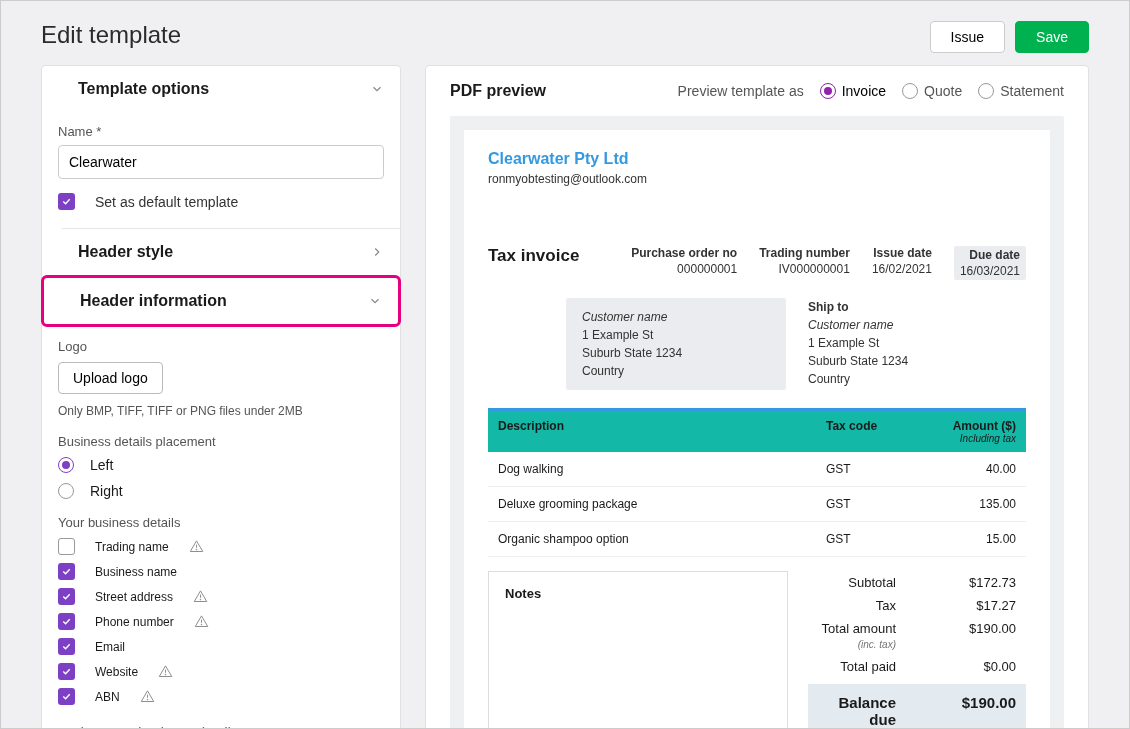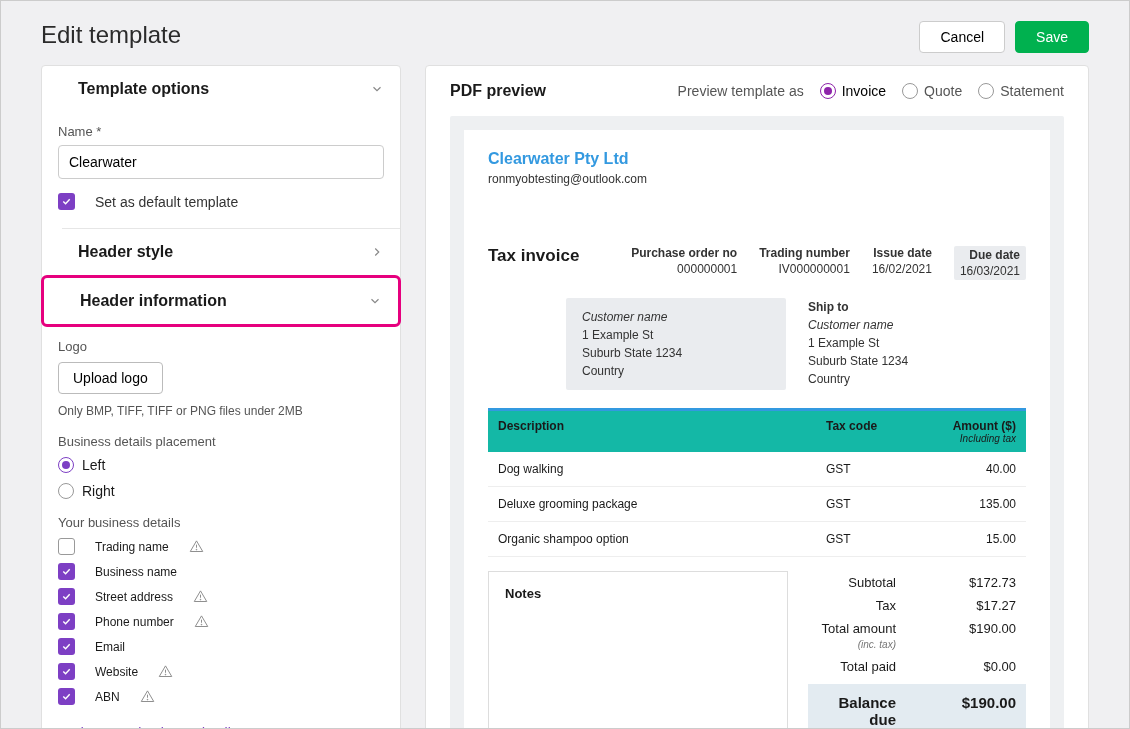--- a/index.html
+++ b/index.html
@@ -22,21 +22,21 @@
   .input-text { width: 100%; padding: 8px 10px; border: 1px solid #ccc; border-radius: 4px; font-size: 14px; }
   .chk-row { display: flex; align-items: center; gap: 20px; margin-top: 14px; font-size: 14px; color: #333; }
   .chk-purple { width: 17px; height: 17px; background: #7d3fc4; border-radius: 3px; display: inline-flex; align-items: center; justify-content: center; flex-shrink: 0; }
   .chk-purple svg { width: 11px; height: 11px; stroke: #fff; stroke-width: 3; fill: none; }
   .chk-empty { width: 17px; height: 17px; border: 1.5px solid #999; border-radius: 3px; display: inline-block; flex-shrink: 0; background: #fff; }
   .section-hl { border: 3px solid #e6007e; border-radius: 6px; margin: 0 -1px; }
   .logo-heading { font-size: 13px; color: #555; margin-bottom: 8px; }
   .btn-upload { padding: 7px 14px; border: 1px solid #bbb; border-radius: 4px; background: #fff; font-size: 14px; cursor: pointer; }
   .hint { font-size: 12px; color: #555; margin-top: 10px; }
   .group-label { font-size: 13px; color: #555; margin-top: 16px; margin-bottom: 8px; }
-  .radio-row { display: flex; align-items: center; gap: 8px; margin-bottom: 10px; font-size: 14px; }
+  .radio-row { display: flex; align-items: center; gap: 16px; margin-bottom: 10px; font-size: 14px; }
   .radio { width: 16px; height: 16px; border: 1.5px solid #999; border-radius: 50%; display: inline-flex; align-items: center; justify-content: center; flex-shrink: 0; }
   .radio.checked { border-color: #7d3fc4; }
   .radio.checked::after { content: ""; width: 8px; height: 8px; background: #7d3fc4; border-radius: 50%; }
   .detail-row { display: flex; align-items: center; gap: 20px; margin-bottom: 8px; font-size: 12px; }
   .warn-icon { display: inline-flex; }
   .warn-icon svg { width: 15px; height: 15px; stroke: #888; stroke-width: 1.5; fill: none; }
   .link-update { color: #7d3fc4; font-size: 14px; margin-top: 12px; display: inline-block; cursor: pointer; }
   .preview-pane { flex: 1; background: #fff; border: 1px solid #e0e0e0; border-radius: 4px; padding: 16px 24px 24px 24px; }
   .preview-header { display: flex; justify-content: space-between; align-items: center; margin-bottom: 16px; }
   .pv-title { font-size: 16px; font-weight: 600; }
@@ -83,21 +83,21 @@
   .balance .tl { flex: 1; text-align: right; padding-right: 30px; }
   .balance .tv { width: 90px; text-align: right; }
 </style>
 </head>
 <body>
 
 <div class="page">
   <div class="topbar">
     <div class="title">Edit template</div>
     <div class="top-buttons">
-      <button class="btn">Cancel</button>
+      <button class="btn">Issue</button>
       <button class="btn btn-save">Save</button>
     </div>
   </div>
 
   <div class="content">
     <div class="sidebar">
 
       <div class="section-header">
         <span class="label">Template options</span>
         <span class="chev"><svg viewBox="0 0 24 24">

